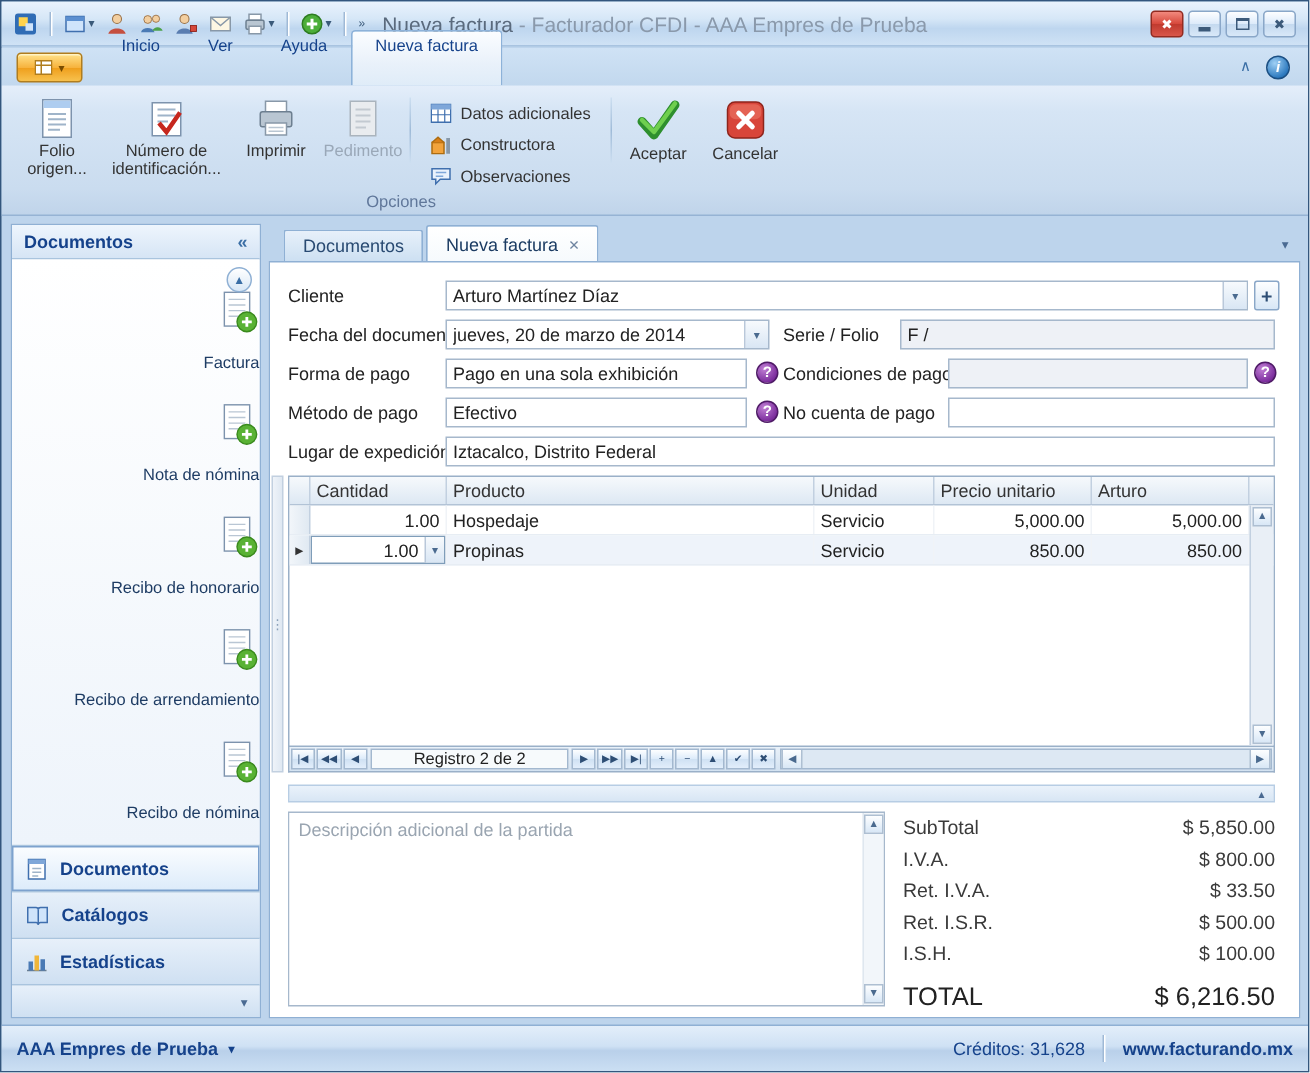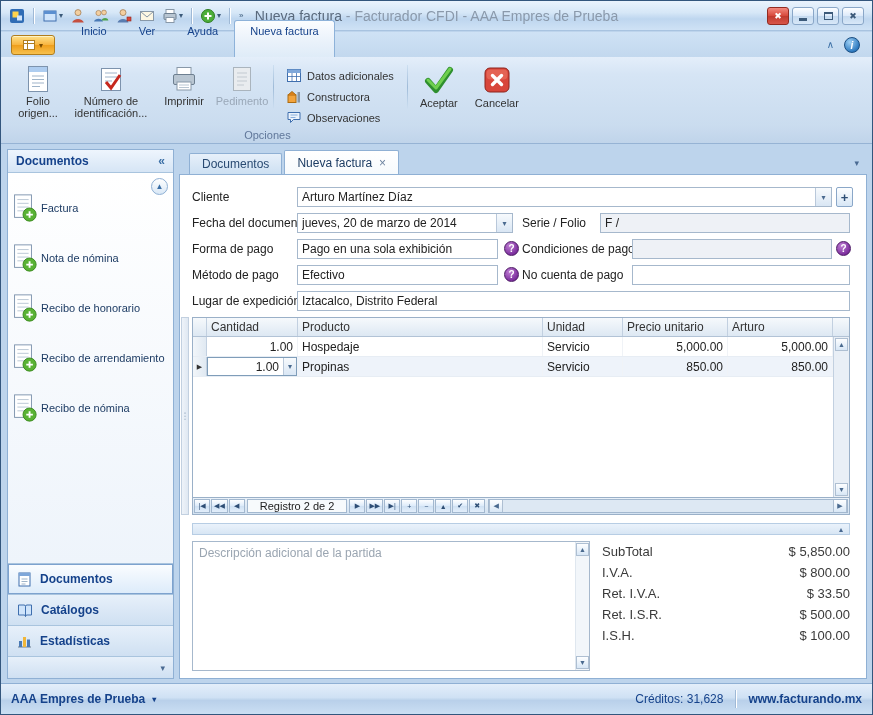--- a/index.html
+++ b/index.html
@@ -39,21 +39,21 @@
   .bigbtn.wide{width:88px}
   .bigbtn.disabled{color:#9aa8b8;cursor:default}
   .optlist{display:flex;flex-direction:column;gap:6px;padding:7px 8px 0 8px}
   .opt{display:flex;align-items:center;gap:6px;font-size:11px;color:#333;cursor:pointer;padding:1px 3px;border-radius:2px}
 
   
   .sidebar{position:absolute;left:6px;top:148px;width:167px;height:530px;display:flex;flex-direction:column;border:1px solid #8fb0d4;background:#fff}
   .side-header{height:23px;background:linear-gradient(#eef5fd,#d6e5f5);border-bottom:1px solid #a9c4de;display:flex;align-items:center;justify-content:space-between;padding:0 8px;color:#15428b;font-weight:bold;flex:0 0 23px}
   .side-collapse{color:#3a6ea5;cursor:pointer;font-size:12px}
   .side-list{flex:1;position:relative;background:linear-gradient(180deg,#ffffff,#eef4fb);overflow:hidden;padding-top:20px}
-  .doc-item{display:flex;flex-direction:row;align-items:center;gap:3px;margin-bottom:20px;cursor:pointer}
+  .doc-item{display:flex;flex-direction:column;align-items:flex-end;gap:13px;margin-bottom:20px;cursor:pointer}
   .doc-item span{font-size:11px;color:#1e3c64}
   .scrollup{position:absolute;top:5px;right:5px;width:17px;height:17px;border-radius:50%;border:1px solid #8fb0d4;background:linear-gradient(#ffffff,#d8e7f6);color:#3a6ea5;font-size:8px;display:flex;align-items:center;justify-content:center;cursor:pointer}
   .snav{height:31px;border-top:1px solid #a9c4de;display:flex;align-items:center;gap:8px;padding:0 9px;background:linear-gradient(#e7f0fa,#cfe0f2);color:#15428b;font-weight:bold;font-size:12px;cursor:pointer;flex:0 0 31px}
   .snav.sel{background:linear-gradient(#fbfdff,#dcebfa);box-shadow:inset 0 0 0 1px #7da2ce}
   .side-footer{height:22px;border-top:1px solid #a9c4de;background:linear-gradient(#e7f0fa,#cfe0f2);display:flex;align-items:center;justify-content:flex-end;padding:0 8px;color:#4a6a92;font-size:9px;flex:0 0 22px}
 
   .content{position:absolute;left:178px;top:148px;width:688px;height:530px}
   .tabstrip{position:relative;height:25px;display:flex;align-items:flex-end;padding-left:10px}
   .dtab{height:21px;display:flex;align-items:center;gap:7px;padding:0 12px;border:1px solid #8fb0d4;border-bottom:none;border-radius:2px 2px 0 0;background:linear-gradient(#e7f0fa,#cde0f2);color:#294a72;font-size:12px;cursor:pointer;margin-right:2px}
   .dtab.active{background:linear-gradient(#ffffff,#f6fafd);height:24px;color:#1c3c63}
@@ -83,21 +83,21 @@
   .num{text-align:right}
   .c0{width:14px;flex:0 0 14px}.c1{width:91px;flex:0 0 91px}.c2{width:245px;flex:0 0 245px}.c3{width:80px;flex:0 0 80px}.c4{width:105px;flex:0 0 105px}.c5{width:105px;flex:0 0 105px}
   .rowsel{width:14px;flex:0 0 14px;border-right:1px solid #c2d0e0;background:linear-gradient(90deg,#f2f6fa,#e0e9f2);display:flex;align-items:center;justify-content:center;font-size:7px;color:#333}
   .cell-editor{display:flex;width:100%;height:100%;border:1px solid #7f9db9;background:#fff;align-items:center}
   .cell-editor input{text-align:right}
   .vscroll{position:absolute;right:0;top:19px;bottom:0;width:16px;background:#e9eff6;border-left:1px solid #c2d0e0;display:flex;flex-direction:column;justify-content:space-between;align-items:center;padding:1px 0}
   .sarrow{width:13px;height:13px;background:linear-gradient(#fdfeff,#d8e7f6);border:1px solid #aebfd2;color:#4a6a8f;font-size:7px;display:flex;align-items:center;justify-content:center;cursor:pointer}
 
   .navbar{position:absolute;left:12px;top:323px;width:658px;height:17px;background:linear-gradient(#e9f1f9,#d3e2f1);border:1px solid #9ab0c8;border-top:none;display:flex;align-items:center;gap:1px;padding:0 1px}
   .nbtn{min-width:16px;height:14px;border:1px solid #a3b8cf;background:linear-gradient(#fdfeff,#dcebfa 50%,#cfe1f3 51%,#e2eefb);color:#2e4e75;font-size:7px;display:flex;align-items:center;justify-content:center;cursor:pointer;padding:0 2px}
-  .reclabel{height:14px;border:1px solid #a3b8cf;background:#f7fafc;padding:0 12px;font-size:11px;display:flex;align-items:center;color:#222;margin:16px 1px}
+  .reclabel{height:14px;border:1px solid #a3b8cf;background:#f7fafc;padding:0 28px;font-size:11px;display:flex;align-items:center;color:#222;margin:16px 1px}
   .hscroll{flex:1;height:14px;margin-left:2px;border:1px solid #a3b8cf;background:#dde8f3;display:flex;justify-content:space-between;align-items:center}
   .hscroll .sarrow{height:12px;width:14px;border:none;border-left:1px solid #aebfd2;border-right:1px solid #aebfd2}
 
   
   .collapsebar{position:absolute;left:12px;top:348px;width:658px;height:12px;border:1px solid #b7cde4;background:linear-gradient(#eaf2fb,#d8e6f4);display:flex;align-items:center;justify-content:flex-end;padding-right:6px;color:#4a6a92;font-size:8px;cursor:pointer}
   .desc{position:absolute;left:12px;top:366px;width:398px;height:130px;border:1px solid #a6b8cc;background:#fff}
   textarea.descta{width:calc(100% - 14px);height:100%;border:none;outline:none;resize:none;font:12px "Liberation Sans",sans-serif;padding:4px 6px;color:#8b5cf6;display:block}
   textarea.descta::placeholder{color:#9aa5b1}
   .mini-scroll{position:absolute;right:0;top:0;bottom:0;width:14px;display:flex;flex-direction:column;justify-content:space-between;align-items:center;background:#f2f6fa;border-left:1px solid #dfe7ef;padding:1px 0}
   .totals{position:absolute;left:422px;top:366px;width:248px;font-size:13px;color:#3a3a3a}
@@ -527,20 +527,24 @@
           <span>$ 33.50</span>
         </div>
         <div class="trow">
           <span>Ret. I.S.R.</span>
           <span>$ 500.00</span>
         </div>
         <div class="trow">
           <span>I.S.H.</span>
           <span>$ 100.00</span>
         </div>
+        <div class="trow total">
+          <span>TOTAL</span>
+          <span>$ 6,216.50</span>
+        </div>
       </div>
 
     </div>
   </div>
 
   <div class="statusbar">
     <span class="sb-left">
       <span>AAA Empres de Prueba</span>
       <span class="dd">▾</span>
     </span>

